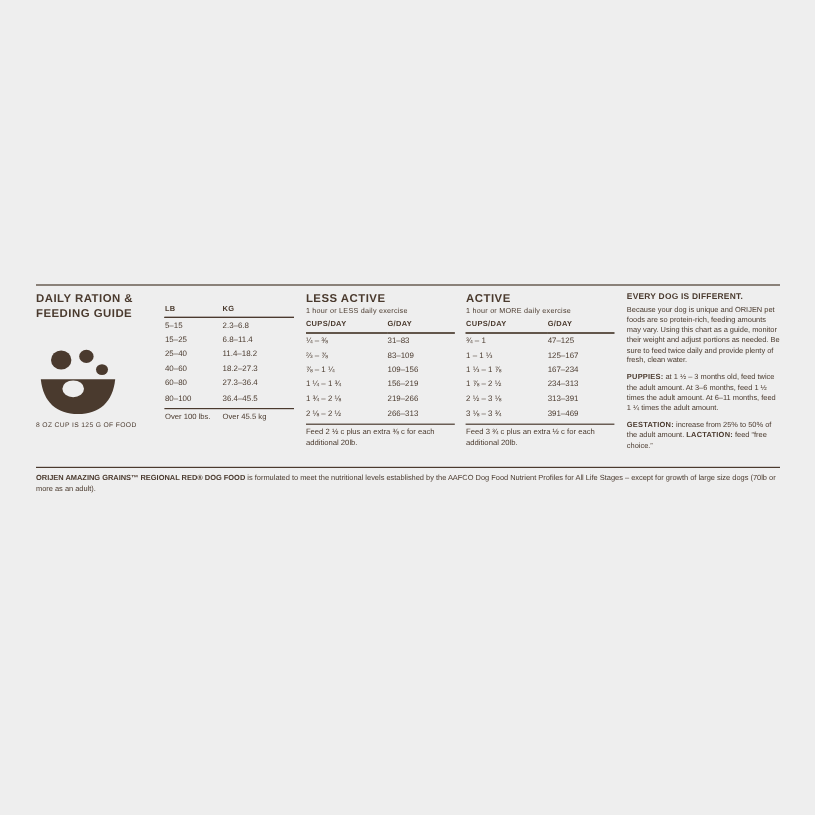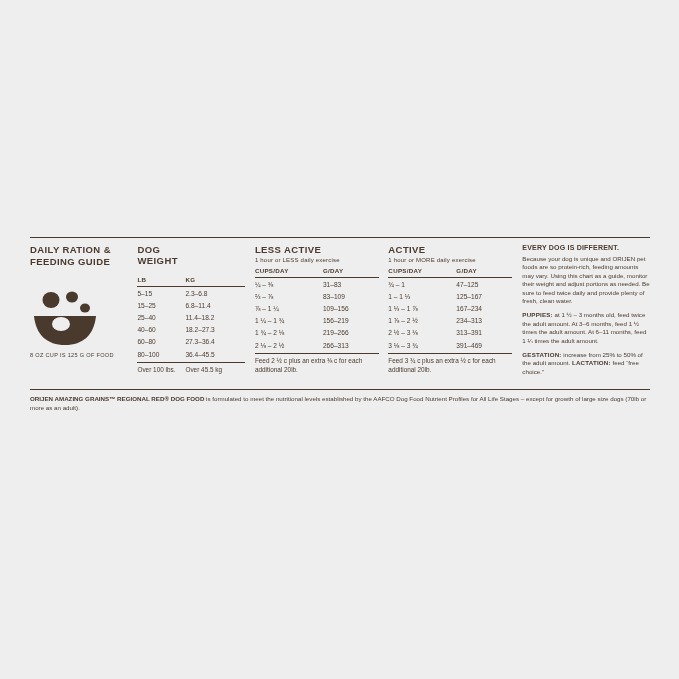--- a/index.html
+++ b/index.html
@@ -192,24 +192,20 @@
           <path d="M4 28 H66 C64 47 53 57 35 57 C17 57 6 47 4 28 Z" fill="#4a3a2e"></path>
           <ellipse cx="31" cy="36" rx="9" ry="7" fill="#eeeeee"></ellipse>
         </svg>
       </div>
       <div class="bowl-caption">8 OZ CUP IS 125 G OF FOOD</div>
     </div>
 
     <div class="col-gap"></div>
 
     <div class="col">
-      <div class="col-head">
-        <div>DOG</div>
-        <div>WEIGHT</div>
-      </div>
       <div class="col-spacer"></div>
       <table class="tbl c-weight">
         <thead>
           <tr>
             <th>LB</th>
             <th>KG</th>
           </tr>
         </thead>
         <tbody>
           <tr>

